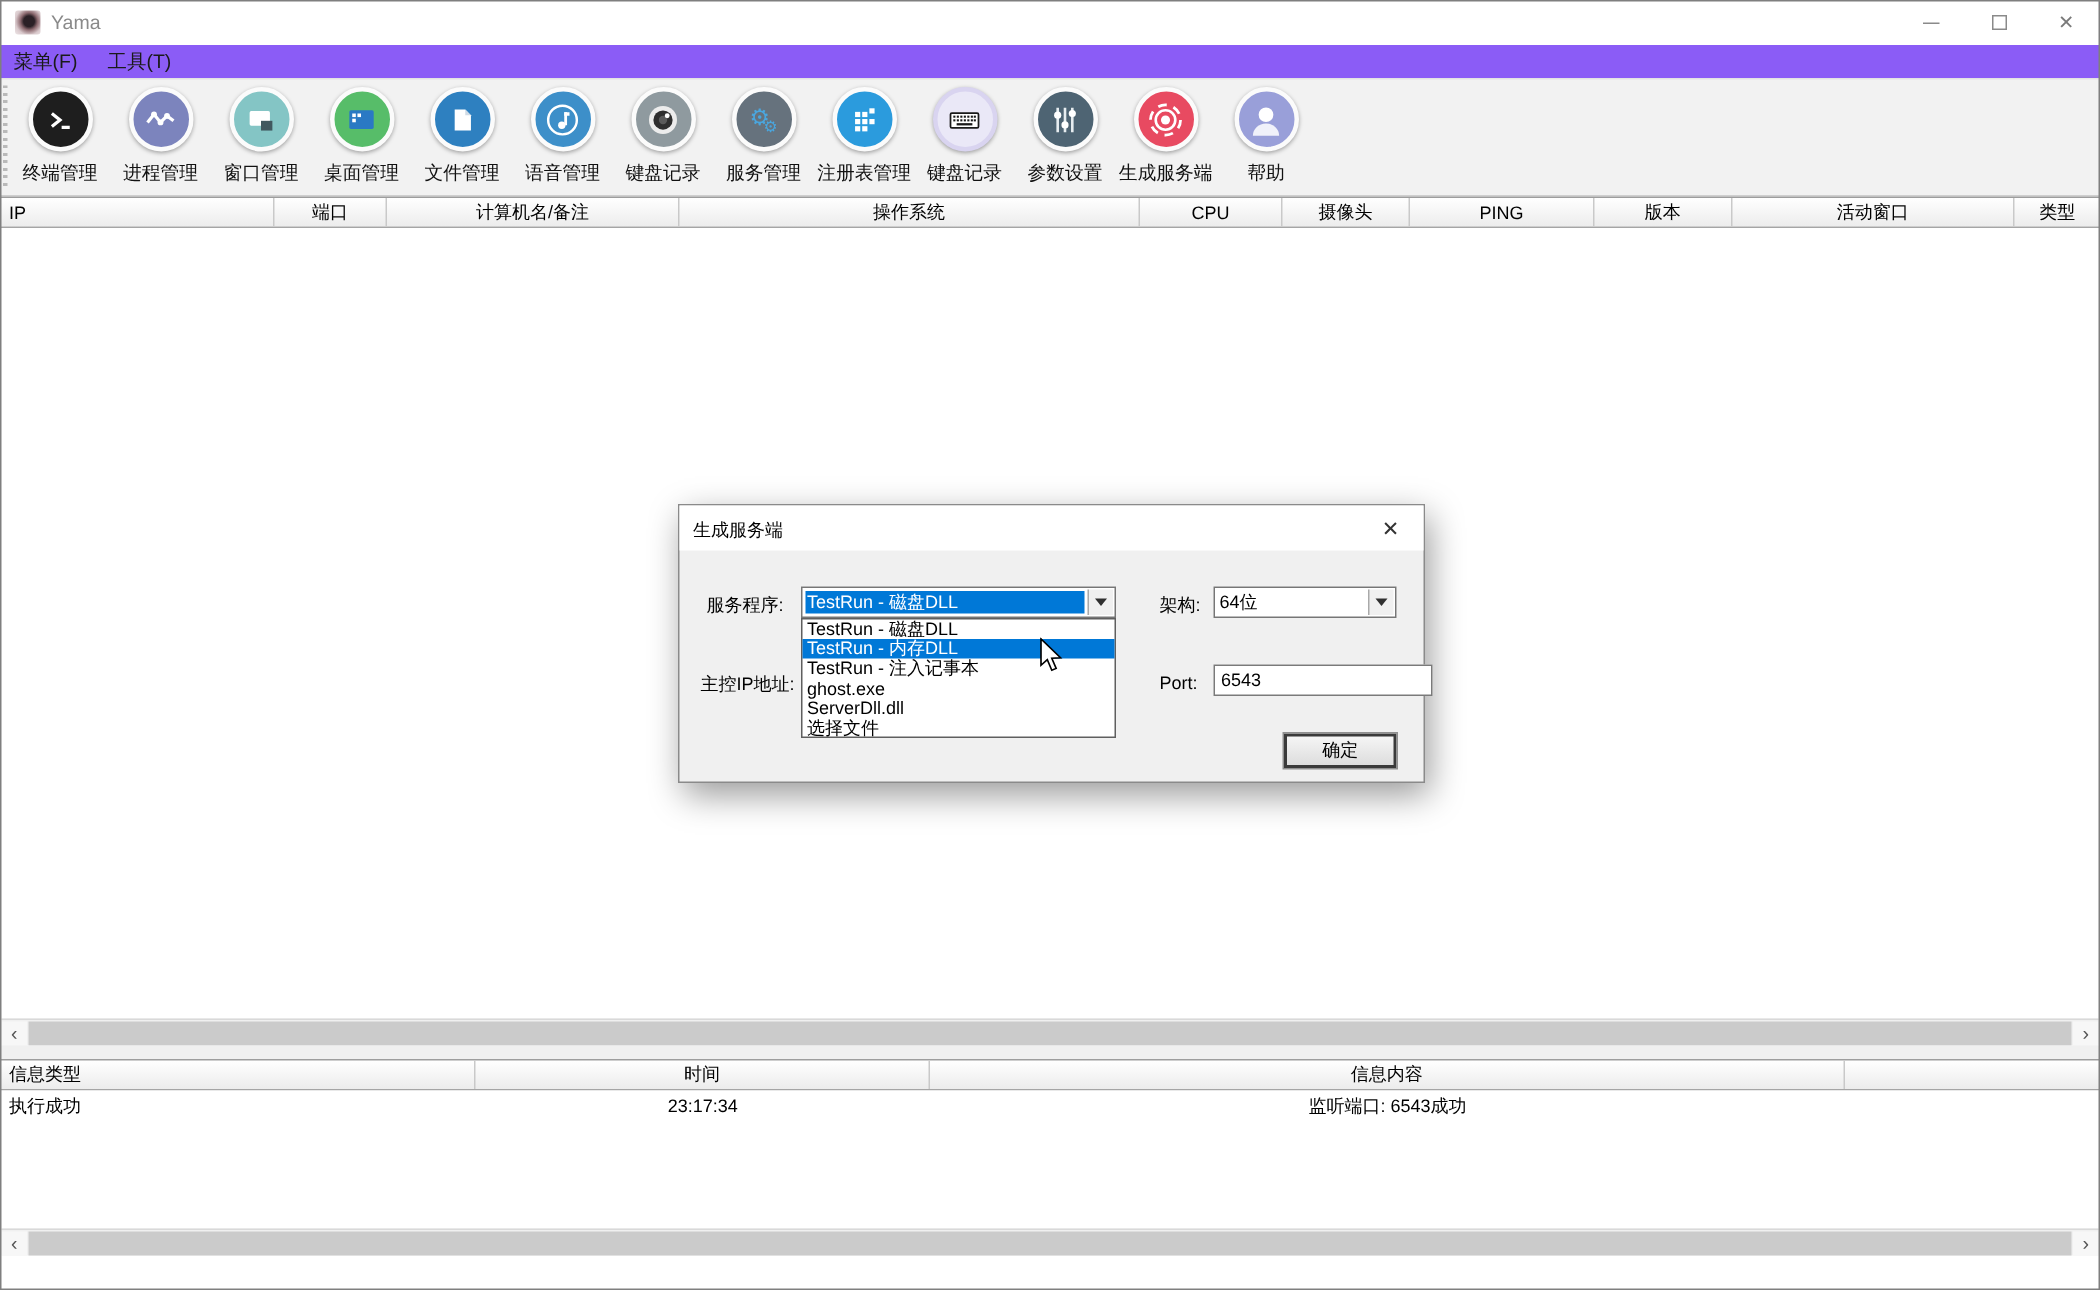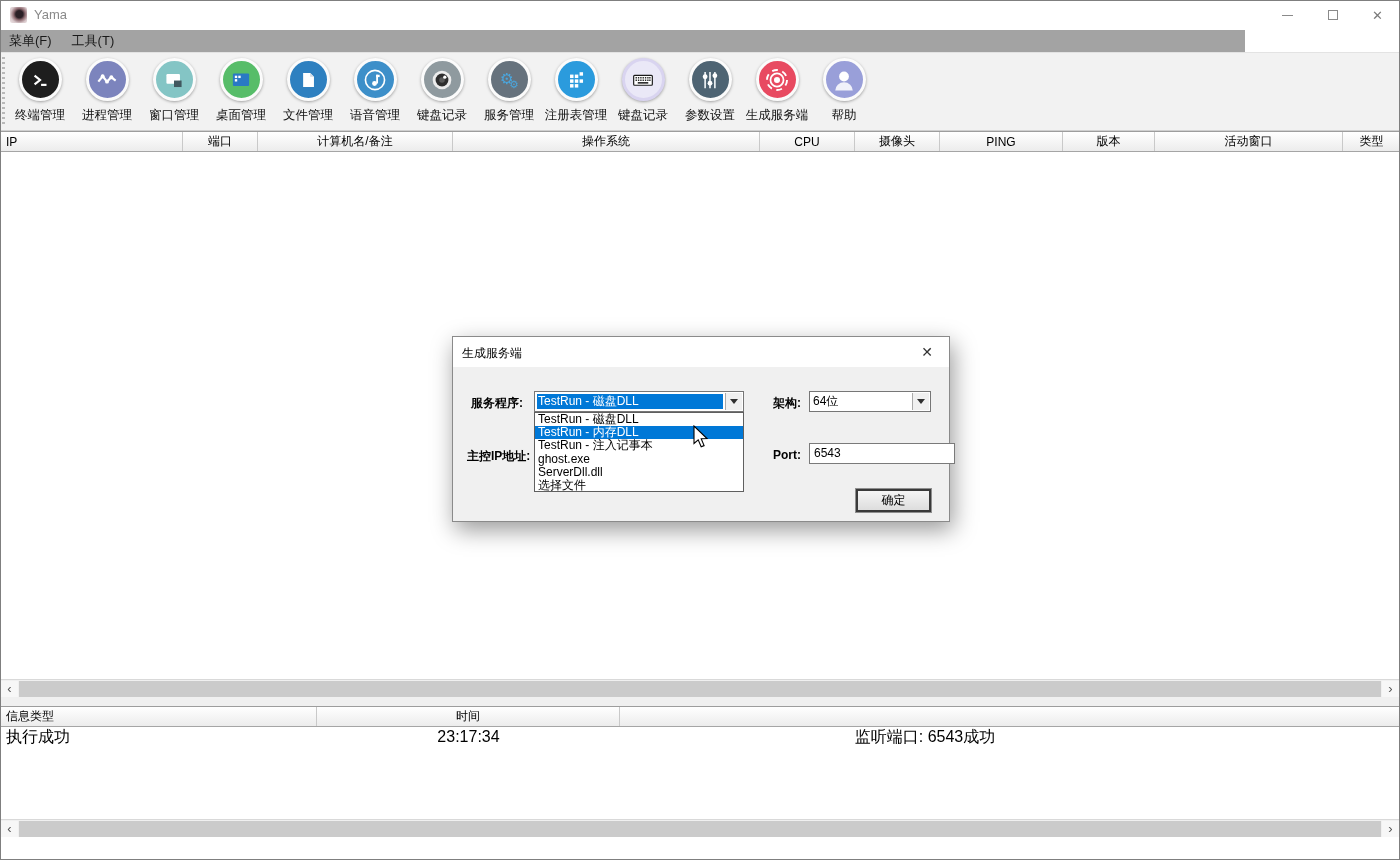--- a/index.html
+++ b/index.html
@@ -12,21 +12,21 @@
   .titlebar { position:absolute; left:0; top:0; width:1400px; height:30px; background:#fff; }
   .app-icon { position:absolute; left:10px; top:7px; width:17px; height:16px; border-radius:2px;
       background:radial-gradient(circle at 55% 45%, #2b2026 0 28%, #8d6a70 45%, #d9c9cc 70%, #efe7e8 100%); }
   .app-title { position:absolute; left:34px; top:7px; font-size:13px; color:#8a8a8a; }
   .win-controls { position:absolute; right:0; top:0; height:30px; display:flex; }
   .win-btn { width:45px; height:30px; display:flex; align-items:center; justify-content:center; color:#7a7a7a; font-size:13px; }
   .win-btn .sq { width:10px; height:10px; border:1px solid #8a8a8a; display:block; }
   .win-btn .mi { width:11px; height:1px; background:#8a8a8a; display:block; }
 
   
-  .menubar { position:absolute; left:0; top:30px; width:1245px; height:22px; background:#a3a3a3; display:flex; align-items:flex-start; }
+  .menubar { position:absolute; left:0; top:30px; width:1400px; height:22px; background:#8b5cf6; display:flex; align-items:flex-start; }
   .menu-item { font-size:13px; color:#1a1a1a; padding:0 10px; height:22px; line-height:22px; }
   .menu-item:first-child { padding-left:9px; }
 
   
   .toolbar { position:absolute; left:0; top:52px; width:1400px; height:79px; background:#f2f2f2; border-top:1px solid #e3e3e3; border-bottom:1px solid #cfcfcf; display:flex; padding:5px 0 0 7px; }
   .toolbar-grip { position:absolute; left:2px; top:4px; bottom:4px; width:3px;
       background:repeating-linear-gradient(#b9b9b9 0 2px, transparent 2px 5px); }
   .tool-item { width:66px; margin-right:1px; display:flex; flex-direction:column; align-items:center; cursor:default; }
   .tool-circle { width:43px; height:43px; border-radius:50%; border:3px solid #fbfbfb; box-shadow:0 1px 3px rgba(0,0,0,.35);
       display:flex; align-items:center; justify-content:center; }
@@ -47,34 +47,34 @@
   .hs1 { top:679px; }
   .hs2 { top:819px; }
   .hs-btn { position:absolute; top:1px; width:17px; height:16px; background:#f7f7f7; color:#555; font-size:13px; line-height:15px; text-align:center; }
   .hs-btn.l { left:0; }
   .hs-btn.r { right:0; }
   .hs-thumb { position:absolute; left:18px; right:18px; top:1px; height:16px; background:#cbcbcb; }
 
   .splitter { position:absolute; left:0; top:697px; width:1400px; height:9px; background:#f0f0f0; }
 
   .log-row { position:absolute; left:0; top:727px; width:1400px; height:20px; display:flex; background:#fff; }
-  .log-cell { font-size:16px; color:#000; display:flex; align-items:center; justify-content:center; white-space:nowrap; }
+  .log-cell { font-size:12px; color:#000; display:flex; align-items:center; justify-content:center; white-space:nowrap; }
   .log-cell.left { justify-content:flex-start; padding-left:6px; }
   .log-empty { position:absolute; left:0; top:747px; width:1400px; height:72px; background:#fff; }
 
   
   .statusbar { position:absolute; left:0; top:837px; width:1400px; height:23px; background:#f0f0f0; border-top:1px solid #d0d0d0; display:flex; align-items:center; }
   .status-text { font-size:12px; color:#000; padding-left:6px; }
 
   
   .dialog { position:absolute; left:452px; top:336px; width:498px; height:186px; background:#f0f0f0; border:1px solid #8a8a8a; box-shadow:3px 8px 22px rgba(0,0,0,.4); z-index:20; }
   .dlg-title { position:absolute; left:0; top:0; width:100%; height:30px; background:#fff; }
   .dlg-title-text { position:absolute; left:9px; top:8px; font-size:12px; color:#000; }
   .dlg-close { position:absolute; right:6px; top:0; width:32px; height:30px; display:flex; align-items:center; justify-content:center; font-size:14px; color:#333; }
-  .dlg-label { position:absolute; font-size:12px; color:#000; white-space:nowrap;font-weight:bold; }
+  .dlg-label { position:absolute; font-size:12px; color:#000; white-space:nowrap; }
 
   .combo { position:absolute; height:21px; background:#fff; border:1px solid #767676; }
   .combo-text { position:absolute; left:2px; top:2px; bottom:2px; right:20px; font-size:12px; line-height:15px; padding:0 1px; color:#000; white-space:nowrap; overflow:hidden; }
   .combo-text.hl { background:#0078d7; color:#fff; }
   .combo-btn { position:absolute; right:1px; top:1px; bottom:1px; width:17px; background:#f0f0f0; border-left:1px solid #a9a9a9; display:flex; align-items:center; justify-content:center; }
   .tri { width:0; height:0; border-left:4px solid transparent; border-right:4px solid transparent; border-top:5px solid #303030; }
 
   .textbox { position:absolute; height:21px; background:#fff; border:1px solid #7a7a7a; font-size:12px; line-height:19px; padding:0 4px; color:#000; }
 
   .droplist { position:absolute; left:81px; top:75px; width:210px; height:80px; background:#fff; border:1px solid #5f5f5f; z-index:30; }
@@ -303,20 +303,21 @@
     <div class="hs-btn l">‹</div>
     <div class="hs-thumb"></div>
     <div class="hs-btn r">›</div>
   </div>
 
   <div class="splitter"></div>
 
   <div class="lv-header header-bottom">
     <div class="lv-col left" style="width:317px">信息类型</div>
     <div class="lv-col" style="width:303px">时间</div>
+    <div class="lv-col" style="width:610px">信息内容</div>
     <div class="lv-col nosep" style="width:170px"></div>
   </div>
 
   <div class="log-row">
     <div class="log-cell left" style="width:317px">执行成功</div>
     <div class="log-cell" style="width:303px">23:17:34</div>
     <div class="log-cell" style="width:610px">监听端口: 6543成功</div>
   </div>
   <div class="log-empty"></div>
 

